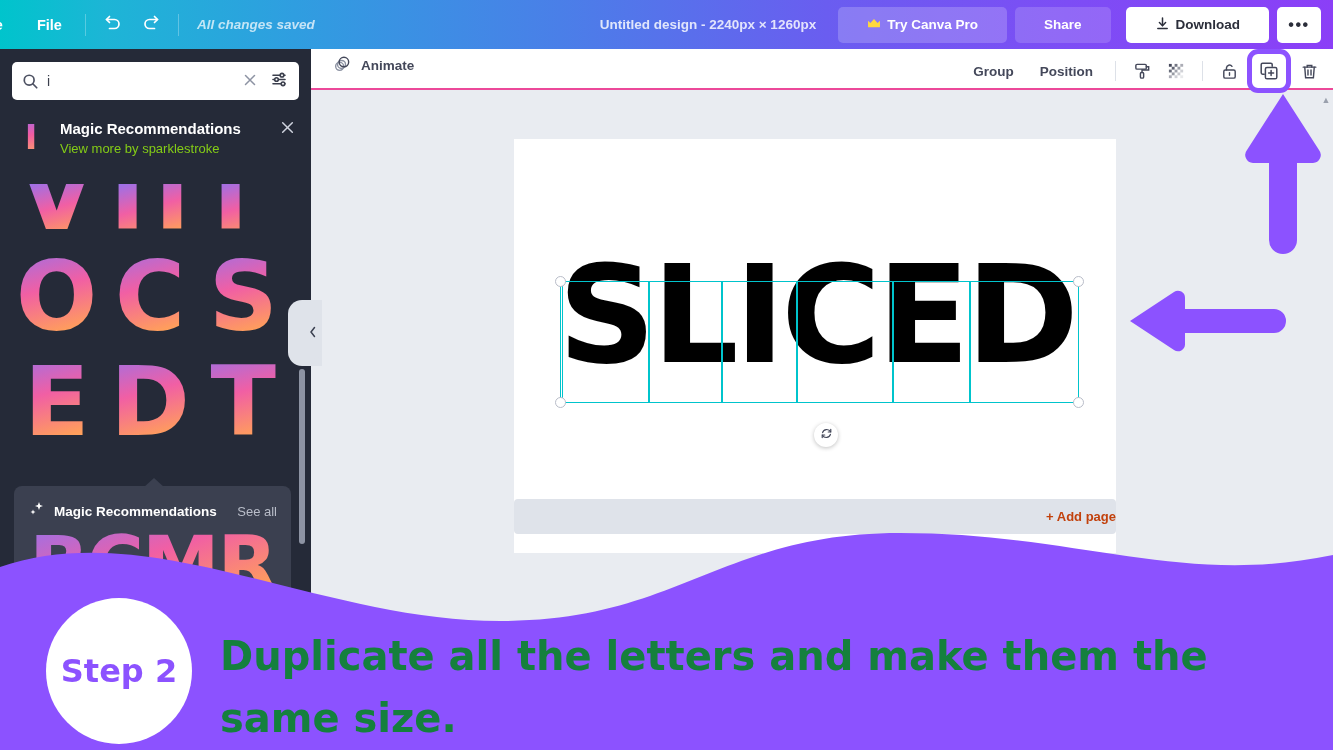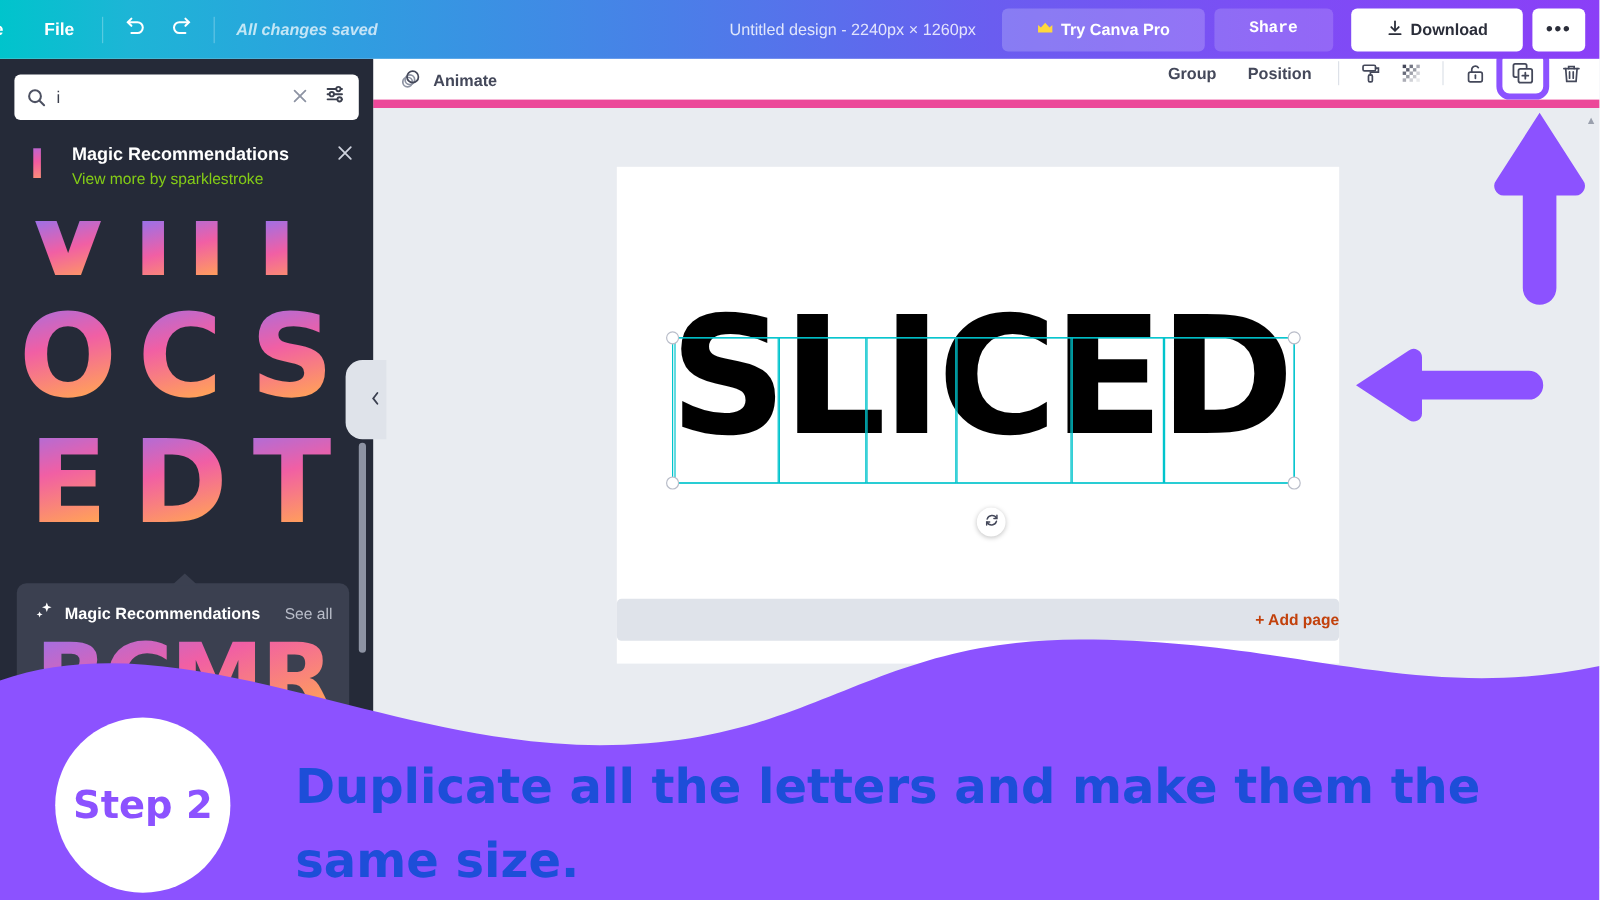--- a/index.html
+++ b/index.html
@@ -31,30 +31,30 @@
   .tb-icon-btn {
     width: 40px; height: 40px; display: flex; align-items: center; justify-content: center;
     color: #fff;
   }
   .tb-saved {
     color: rgba(255,255,255,0.72); font-size: 13.5px;
     font-style: italic; font-weight: bold; margin-left: 12px; white-space: nowrap;
   }
   .tb-right { margin-left: auto; display: flex; align-items: center; padding-right: 12px; }
   .tb-title {
-    color: rgba(255,255,255,0.82); font-size: 13.5px; font-weight: normal;
+    color: rgba(255,255,255,0.82); font-size: 13.5px; font-weight: bold;
     margin-right: 22px; white-space: nowrap; margin-left: 18px;
   }
   .pill {
     display: flex; align-items: center; gap: 6px;
     height: 36px; border-radius: 5px; padding: 0 29px;
     font-size: 13.5px; font-weight: bold; white-space: nowrap;
   }
   .pill-pro { background: rgba(255,255,255,0.20); color: #fff; }
-  .pill-share { background: rgba(255,255,255,0.16); color: #fff; margin-left: 8px; font-family: Liberation Mono, monospace; }
+  .pill-share { background: rgba(255,255,255,0.16); color: #fff; margin-left: 8px; }
   .pill-download { background: #fff; color: #2b2e3a; margin-left: 15px; }
   .pill-more {
     background: #fff; color: #2b2e3a; margin-left: 8px;
     width: 44px; justify-content: center; padding: 0;
     letter-spacing: 1.5px; font-size: 16px;
   }
 
   
   .sidebar {
     position: absolute; top: 49px; left: 0;
@@ -158,22 +158,22 @@
 
   
   .editor {
     position: absolute; top: 49px; left: 311px;
     width: 1022px; height: 701px;
     background: #e9ecf1;
   }
   .toolbar {
     position: absolute; top: 0; left: 0; width: 1022px; height: 41px;
     background: #fff;
-    display: flex; align-items: flex-end;
-    border-bottom: 7px solid #ec4899;
+    display: flex; align-items: flex-start;
+    border-bottom: 2px solid #ec4899;
   }
   .animate-btn {
     display: flex; align-items: center; gap: 9px;
     margin-left: 14px; padding: 5px 8px;
     color: #44485a; font-size: 13.5px; font-weight: bold;
   }
   .tool-right { margin-left: auto; display: flex; align-items: center; padding-right: 8px; gap: 2px; }
   .tool-text { color: #44485a; font-size: 13.5px; font-weight: bold; padding: 6px 12px; }
   .tool-div { width: 1px; height: 20px; background: #dde1e8; margin: 0 8px; }
   .tool-ico {
@@ -259,23 +259,23 @@
     width: 146px; height: 146px; border-radius: 50%;
     background: #fff;
     display: flex; align-items: center; justify-content: center;
     z-index: 80;
   }
   .step-label {
     color: #8c52ff; font-size: 32px; font-weight: bold;
     font-family: "DejaVu Sans", sans-serif;
   }
   .caption {
-    position: absolute; left: 246px; top: 625px;
+    position: absolute; left: 220px; top: 625px;
     width: 1000px;
-    color: #1d4ed8; font-size: 40px; font-weight: bold; line-height: 1.55;
+    color: #15803d; font-size: 40px; font-weight: bold; line-height: 1.55;
     font-family: "DejaVu Sans", sans-serif;
     z-index: 80;
   }
 </style>
 </head>
 <body>
 
 <div id="app">
 
   <div class="topbar">

